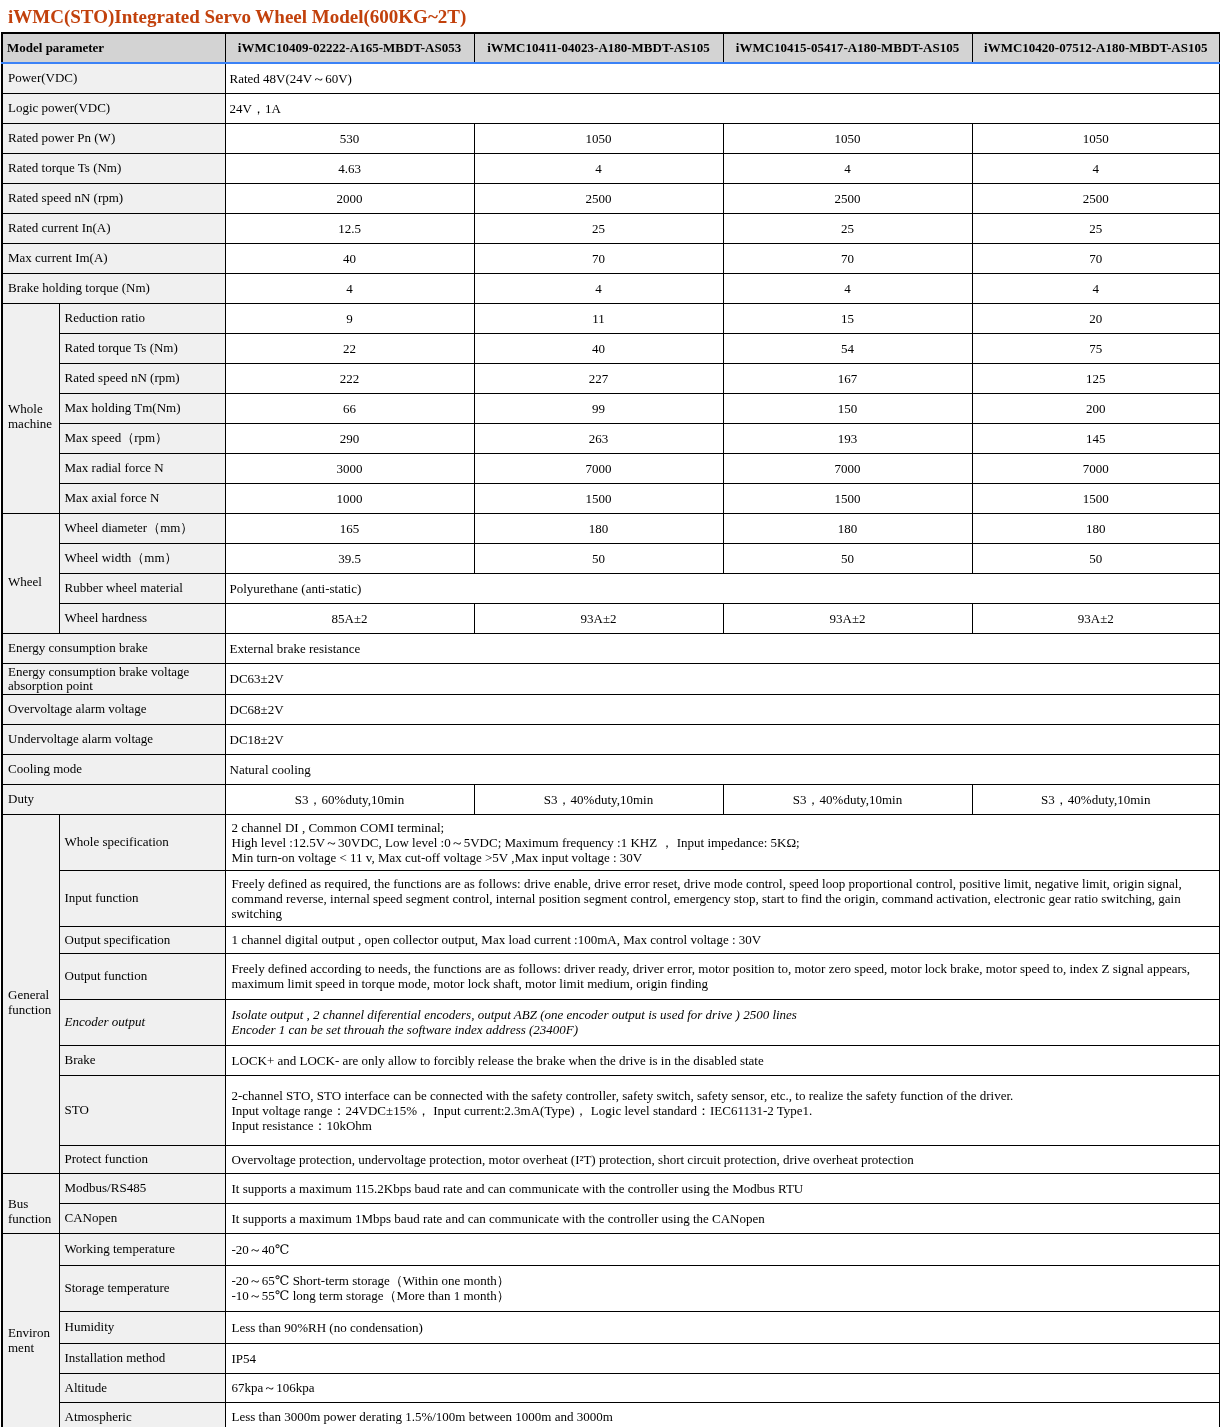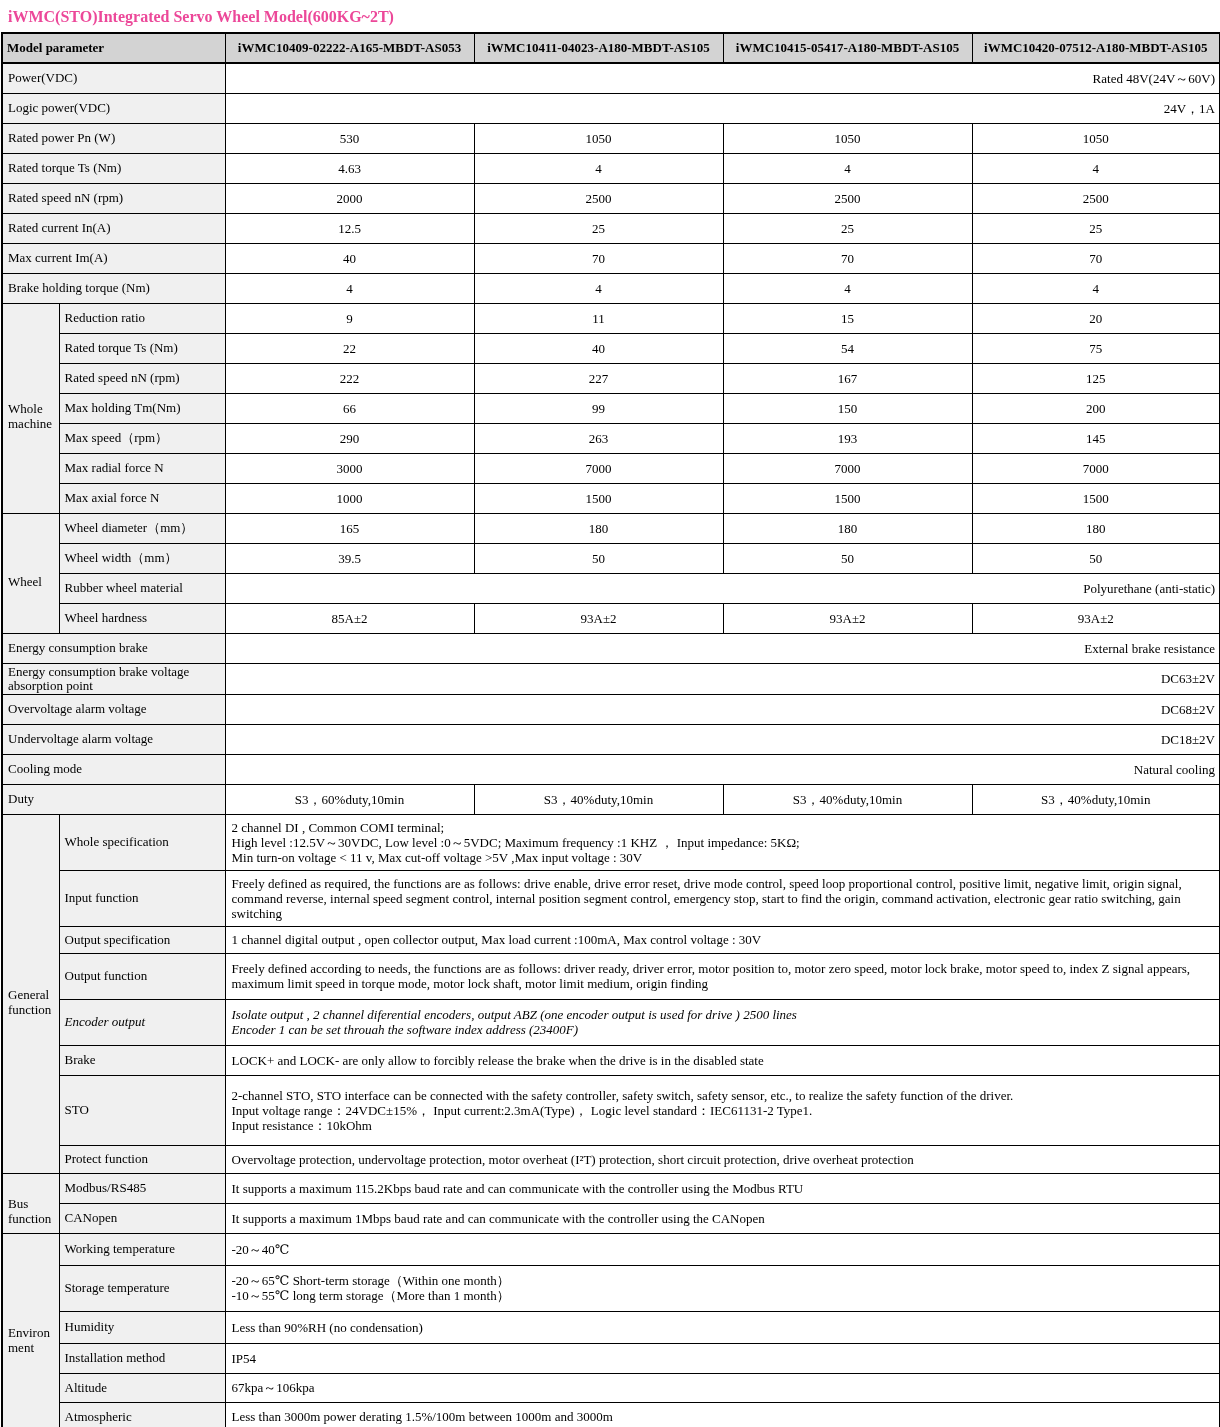--- a/index.html
+++ b/index.html
@@ -1,48 +1,48 @@
 <!DOCTYPE html>
 <html><head>
 <meta charset="utf-8">
 <style>
   html,body{margin:0;padding:0;background:#ffffff;}
   body{width:1220px;font-family:"Liberation Serif","DejaVu Serif",serif;color:#000;}
   .doc{width:1220px;}
   .doc-title{
-    color:#ec4899;font-weight:bold;font-size:16px;line-height:22px;
+    color:#c2410c;font-weight:bold;font-size:19px;line-height:22px;
     padding:6px 0 4px 8px;letter-spacing:0px;
   }
   table.spec{
     border-collapse:collapse;table-layout:fixed;
     width:1218px;margin-left:1px;
     border:2px solid #000;
   }
   td,th{
     border:1px solid #000;
     font-size:13px;
     vertical-align:middle;
     padding:1px 4px;
     overflow:hidden;
     word-wrap:break-word;overflow-wrap:break-word;
   }
   tr.hdr td{
     background:#d3d3d3;font-weight:bold;text-align:center;
-    border-bottom:2px solid #000000;
+    border-bottom:2px solid #3b82f6;
   }
   tr.hdr td.mp{text-align:left;}
   td.group{
     background:#f0f0f0;text-align:left;vertical-align:middle;
     line-height:15px;padding:17px 2px 1px 5px;
   }
   td.label, td.sublabel{
     background:#f0f0f0;text-align:left;line-height:14px;padding:1px 2px 1px 5px;margin-left:20px;
   }
   td.val{text-align:center;line-height:15px;}
-  td.span-val{text-align:right;line-height:15px;}
+  td.span-val{text-align:left;line-height:15px;}
   td.text-val{
     text-align:left;white-space:pre-line;line-height:15px;padding:2px 6px;
   }
 </style>
 </head>
 <body>
 
 <div class="doc">
   <div class="doc-title">iWMC(STO)Integrated Servo Wheel Model(600KG~2T)</div>
   <table class="spec">

